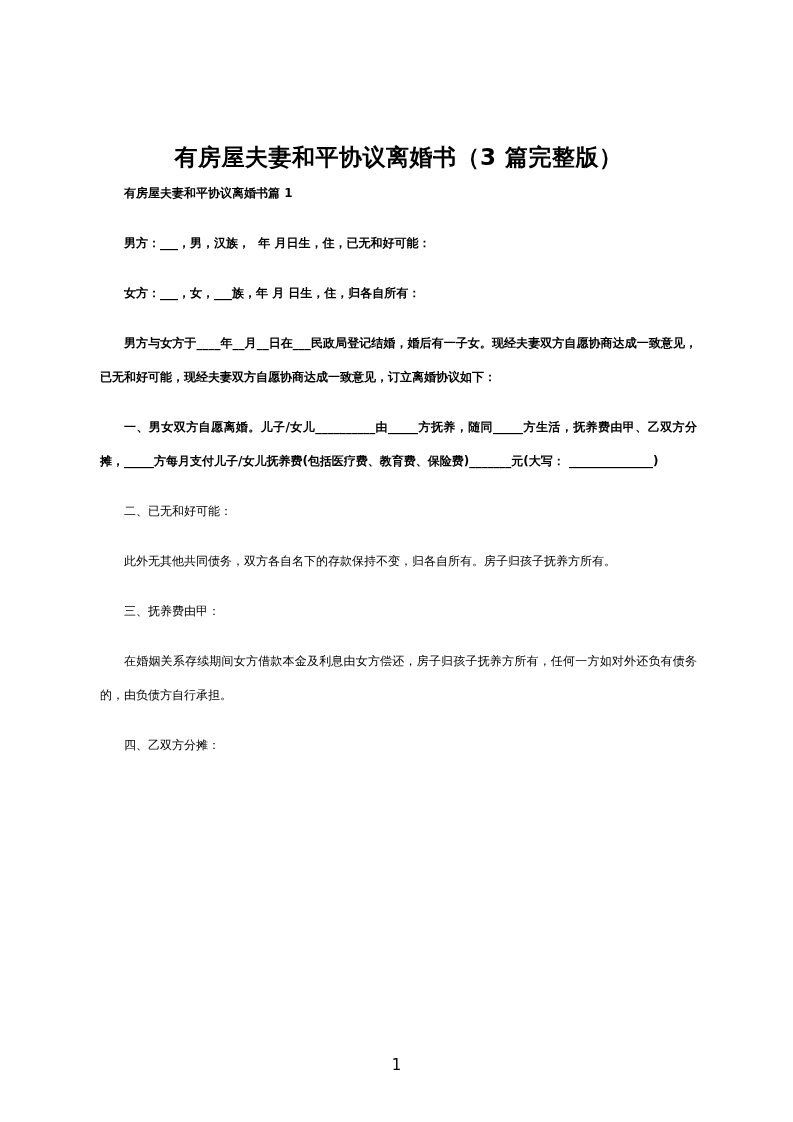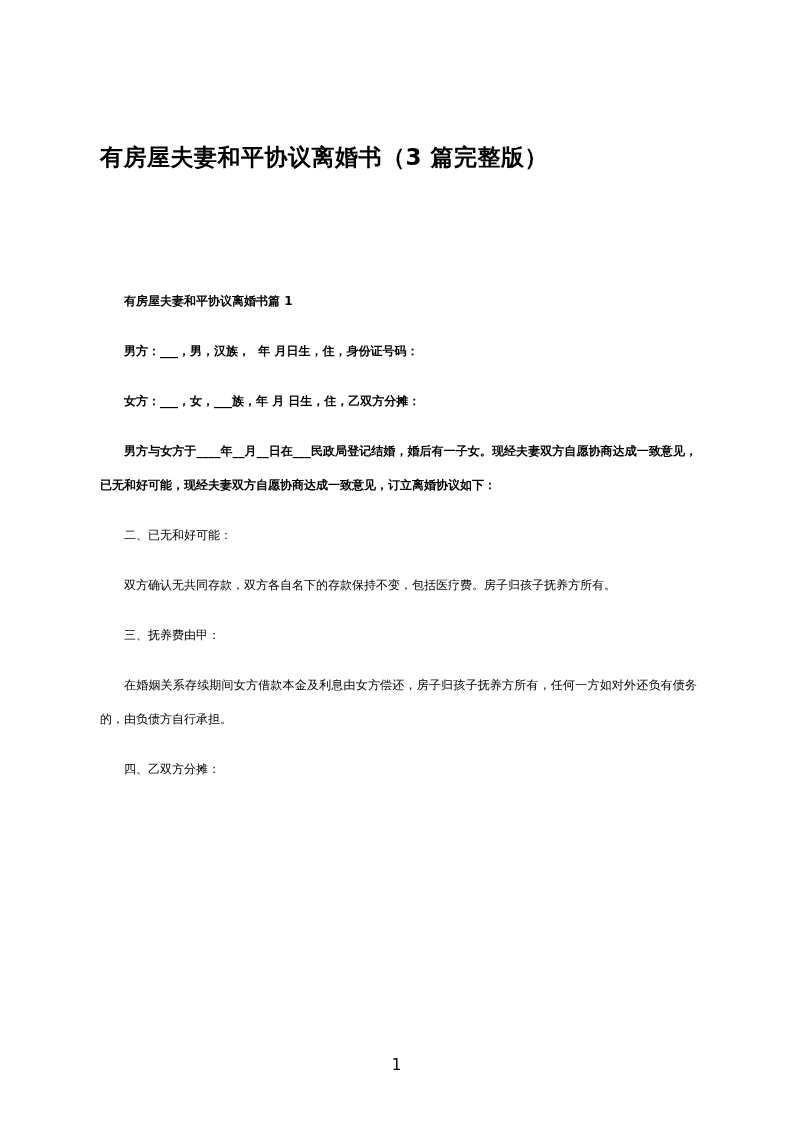--- a/index.html
+++ b/index.html
@@ -12,22 +12,22 @@
     color: #000000;
     font-family: "DejaVu Sans", "Liberation Sans", sans-serif;
     overflow: hidden;
   }
   .content {
     padding: 138px 96px 0 100px;
   }
   .doc-title {
     font-size: 23px;
     font-weight: bold;
+    text-align: center;
     line-height: 38px;
-    margin-bottom: 108px;
     letter-spacing: 0.5px;
   }
   .para {
     font-size: 12px;
     line-height: 34px;
     text-align: justify;
     text-indent: 2em;
     white-space: pre-wrap;
     word-break: break-all;
     margin-bottom: 16px;
@@ -47,30 +47,31 @@
 </head>
 <body>
 
 <div class="page">
   <div class="content">
 
     <div class="doc-title">有房屋夫妻和平协议离婚书（3 篇完整版）</div>
 
     <p class="para bold">有房屋夫妻和平协议离婚书篇 1</p>
 
-    <p class="para bold">男方：___，男，汉族，  年 月日生，住，身份证号码：</p>
+    <p class="para bold">男方：___，男，汉族，  年 月日生，住，已无和好可能：</p>
 
-    <p class="para bold">女方：___，女，___族，年 月 日生，住，乙双方分摊：</p>
+    <p class="para bold">女方：___，女，___族，年 月 日生，住，归各自所有：</p>
 
     <p class="para bold">男方与女方于____年__月__日在___民政局登记结婚，婚后有一子女。现经夫妻双方自愿协商达成一致意见，已无和好可能，现经夫妻双方自愿协商达成一致意见，订立离婚协议如下：</p>
 
+    <p class="para bold">一、男女双方自愿离婚。儿子/女儿__________由_____方抚养，随同_____方生活，抚养费由甲、乙双方分摊，_____方每月支付儿子/女儿抚养费(包括医疗费、教育费、保险费)_______元(大写： ______________)</p>
 
     <p class="para">二、已无和好可能：</p>
 
-    <p class="para">双方确认无共同存款，双方各自名下的存款保持不变，包括医疗费。房子归孩子抚养方所有。</p>
+    <p class="para">此外无其他共同债务，双方各自名下的存款保持不变，归各自所有。房子归孩子抚养方所有。</p>
 
     <p class="para">三、抚养费由甲：</p>
 
     <p class="para">在婚姻关系存续期间女方借款本金及利息由女方偿还，房子归孩子抚养方所有，任何一方如对外还负有债务的，由负债方自行承担。</p>
 
     <p class="para">四、乙双方分摊：</p>
 
   </div>
 
   <div class="page-number">1</div>

